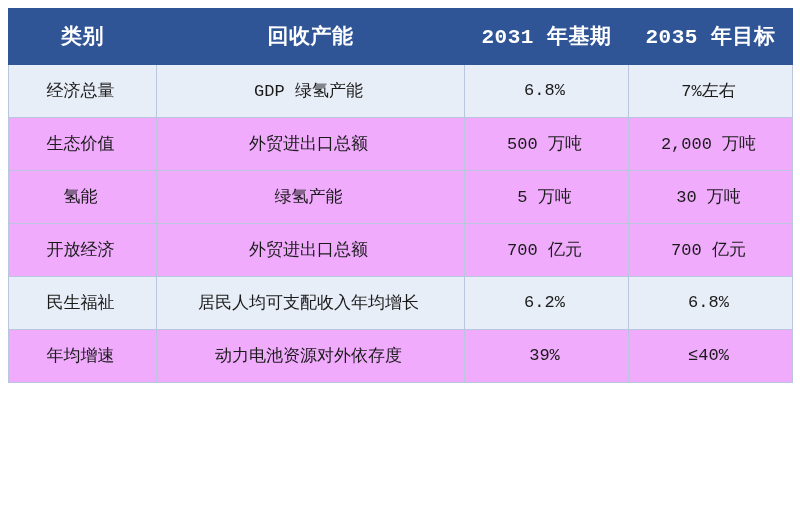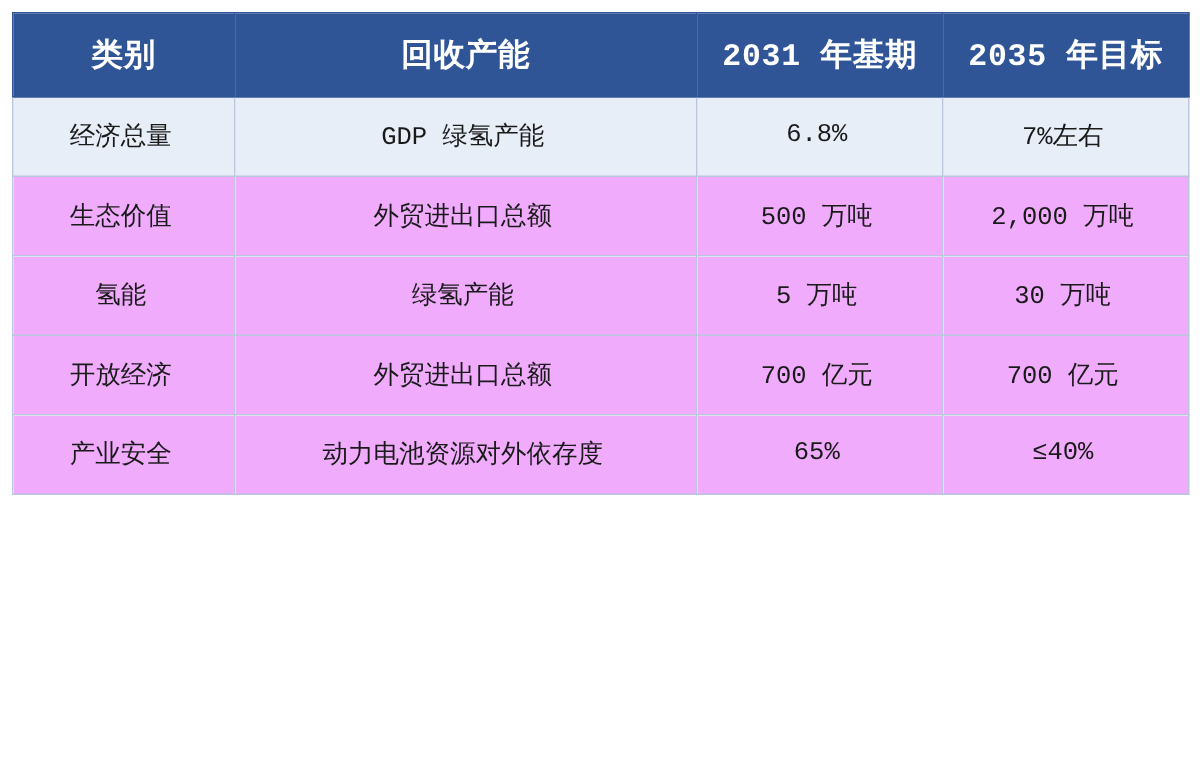--- a/index.html
+++ b/index.html
@@ -97,21 +97,27 @@
         <td class="col-name">绿氢产能</td>
         <td>5 万吨</td>
         <td>30 万吨</td>
       </tr>
       <tr class="band-plain">
         <td class="col-name">开放经济</td>
         <td class="col-name">外贸进出口总额</td>
         <td>700 亿元</td>
         <td>700 亿元</td>
       </tr>
+      <tr class="band-shaded">
+        <td class="col-name">民生福祉</td>
+        <td class="col-name">居民人均可支配收入年均增长</td>
+        <td>6.2%</td>
+        <td>6.8%</td>
+      </tr>
       <tr class="band-plain">
-        <td class="col-name">产业安全</td>
+        <td class="col-name">年均增速</td>
         <td class="col-name">动力电池资源对外依存度</td>
-        <td>65%</td>
+        <td>39%</td>
         <td>≤40%</td>
       </tr>
     </tbody>
   </table>
 </div>
 
 </body></html>

